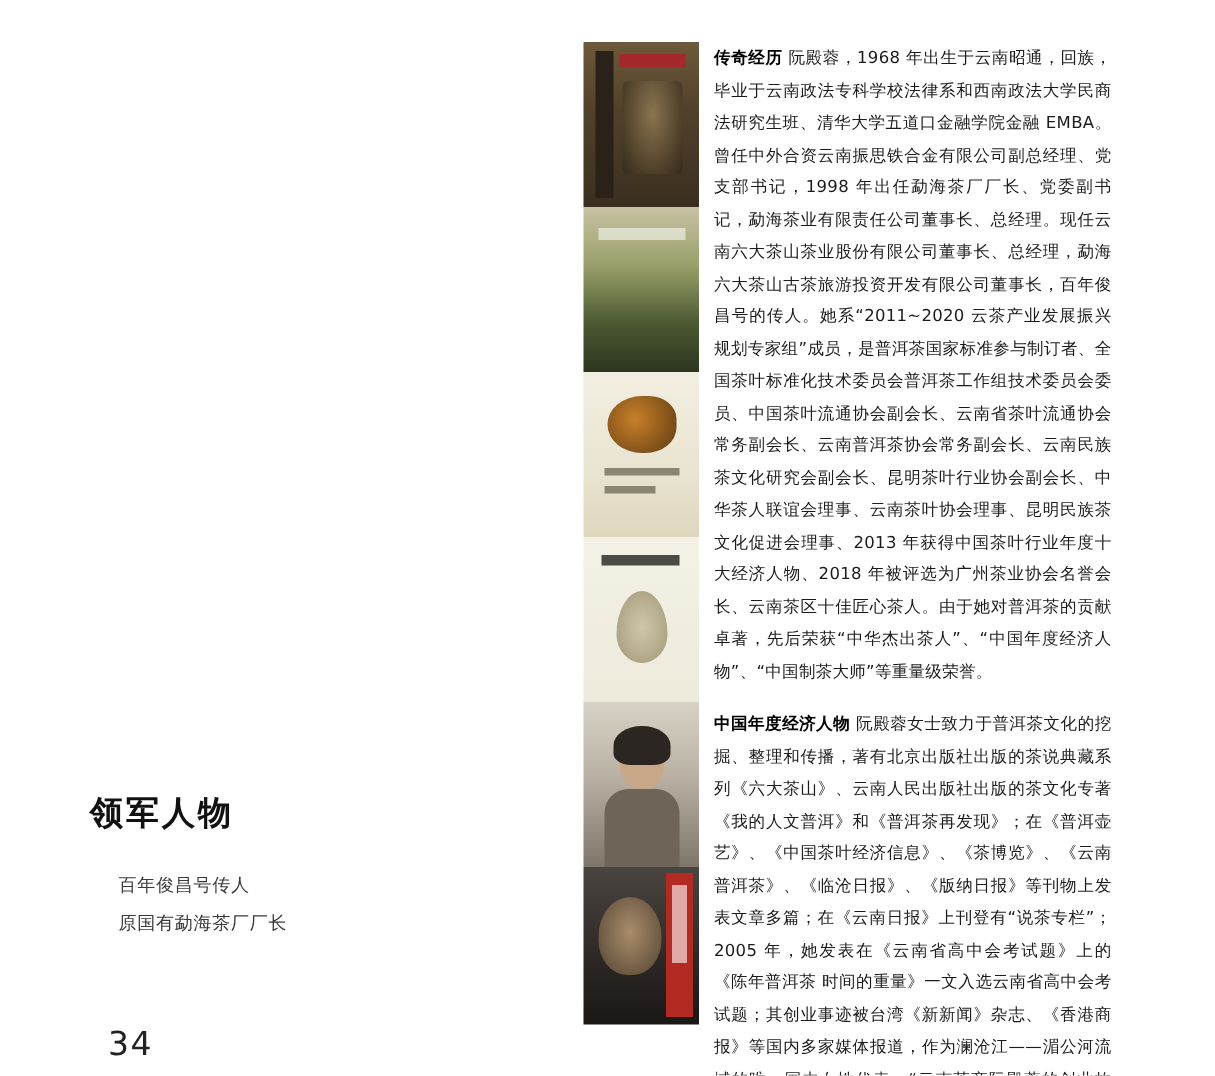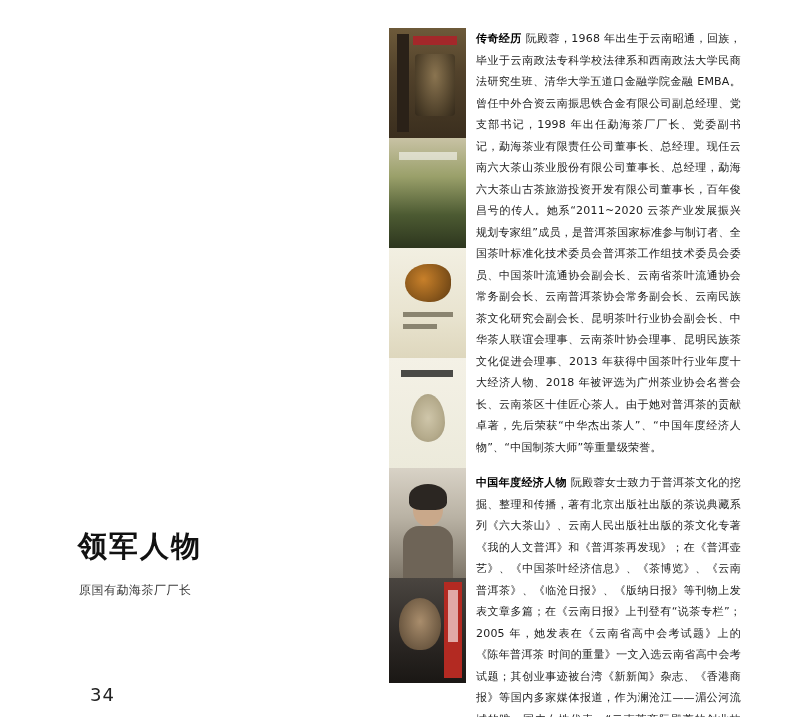--- a/index.html
+++ b/index.html
@@ -27,23 +27,23 @@
   .left-col {
     position: absolute;
     left: 0;
     top: 0;
     width: 390px;
     height: 717px;
   }
 
   .headline {
     position: absolute;
-    left: 78px;
+    left: 60px;
     top: 527px;
-    font-size: 29px;
+    font-size: 22px;
     font-weight: bold;
     letter-spacing: 2px;
     color: #111111;
   }
 
   .subtitle-block {
     position: absolute;
     left: 79px;
     top: 578px;
     width: 250px;
@@ -51,23 +51,23 @@
   .subtitle-line {
     font-size: 12px;
     line-height: 25px;
     color: #3a3a3a;
     letter-spacing: 0.5px;
     white-space: nowrap;
   }
 
   .page-number {
     position: absolute;
-    left: 90px;
+    left: 72px;
     top: 684px;
-    font-size: 18px;
+    font-size: 22px;
     color: #222222;
     letter-spacing: 1px;
   }
 
   
   .image-strip {
     position: absolute;
     left: 389px;
     top: 28px;
     width: 77px;
@@ -234,20 +234,21 @@
 </head>
 <body>
 
 <div class="page">
 
   <div class="left-col">
 
     <div class="headline">领军人物</div>
 
     <div class="subtitle-block">
+      <div class="subtitle-line">百年俊昌号传人</div>
       <div class="subtitle-line">原国有勐海茶厂厂长</div>
     </div>
 
     <div class="page-number">34</div>
   </div>
 
   <div class="image-strip">
 
     <div class="strip-item cover1">
       <div class="band"></div>

